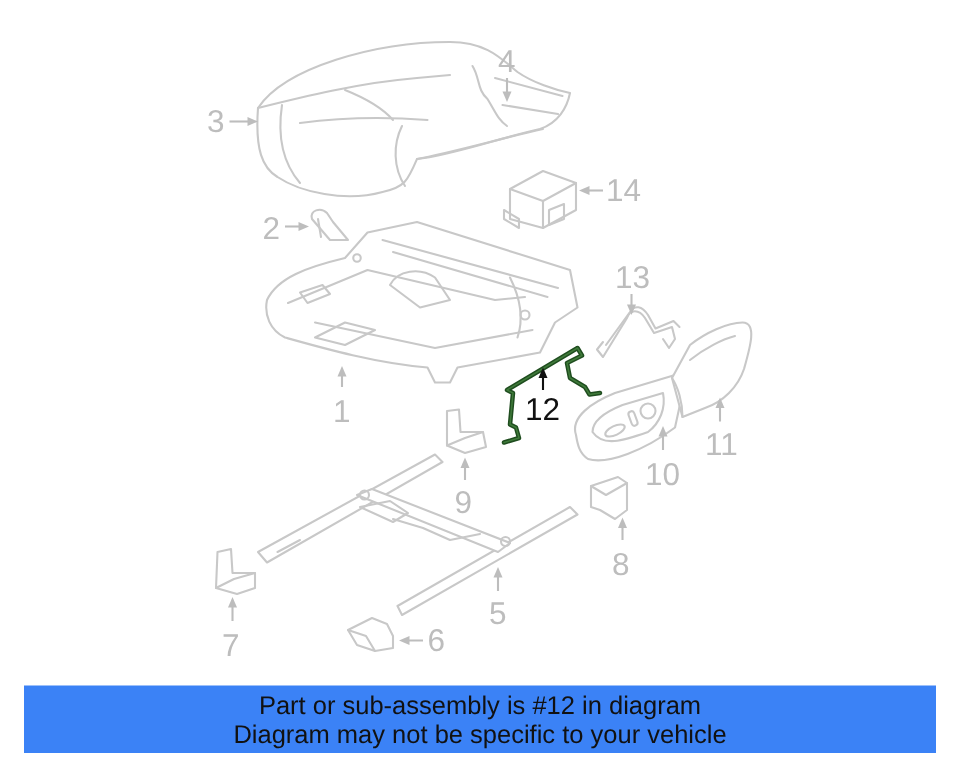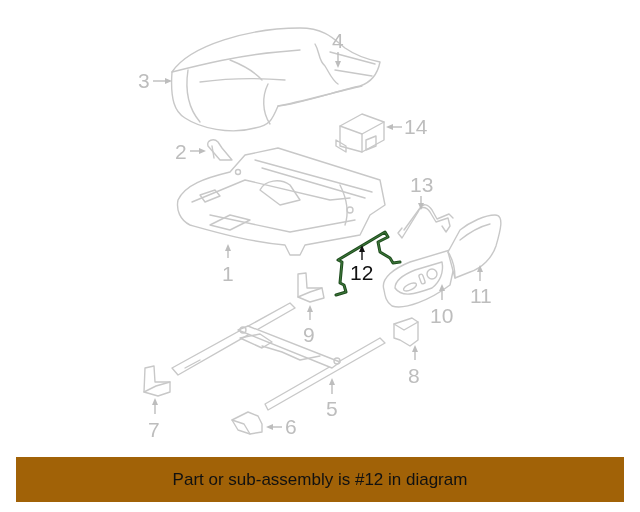--- a/index.html
+++ b/index.html
@@ -73,21 +73,21 @@
       font-family: "Liberation Sans", sans-serif;
       font-size: 21px;
       fill: #111111;
     }
     .banner {
       position: absolute;
       left: 16px;
       top: 457px;
       width: 608px;
       height: 45px;
-      background: #a16207;
+      background: #3b82f6;
       display: flex;
       flex-direction: column;
       align-items: center;
       justify-content: center;
     }
     .banner-line {
       font-family: "Liberation Sans", sans-serif;
       font-size: 17px;
       line-height: 19px;
       color: #111111;
@@ -262,13 +262,14 @@
   </g>
   <g>
     <polygon class="callout-head" points="266,427 273,424 273,430"></polygon>
     <line class="callout-line" x1="272" y1="427" x2="282" y2="427"></line>
     <text class="callout" x="285" y="434">6</text>
   </g>
 </svg>
 
 <div class="banner">
   <div class="banner-line">Part or sub-assembly is #12 in diagram</div>
+  <div class="banner-line">Diagram may not be specific to your vehicle</div>
 </div>
 
 </body></html>

